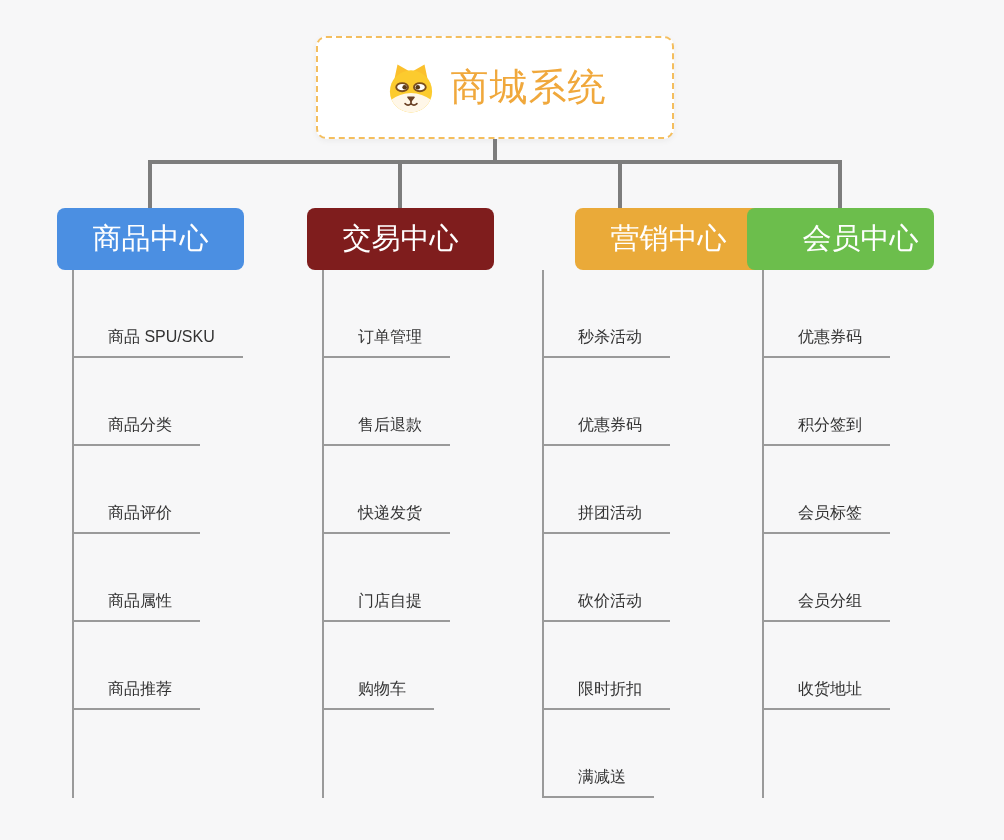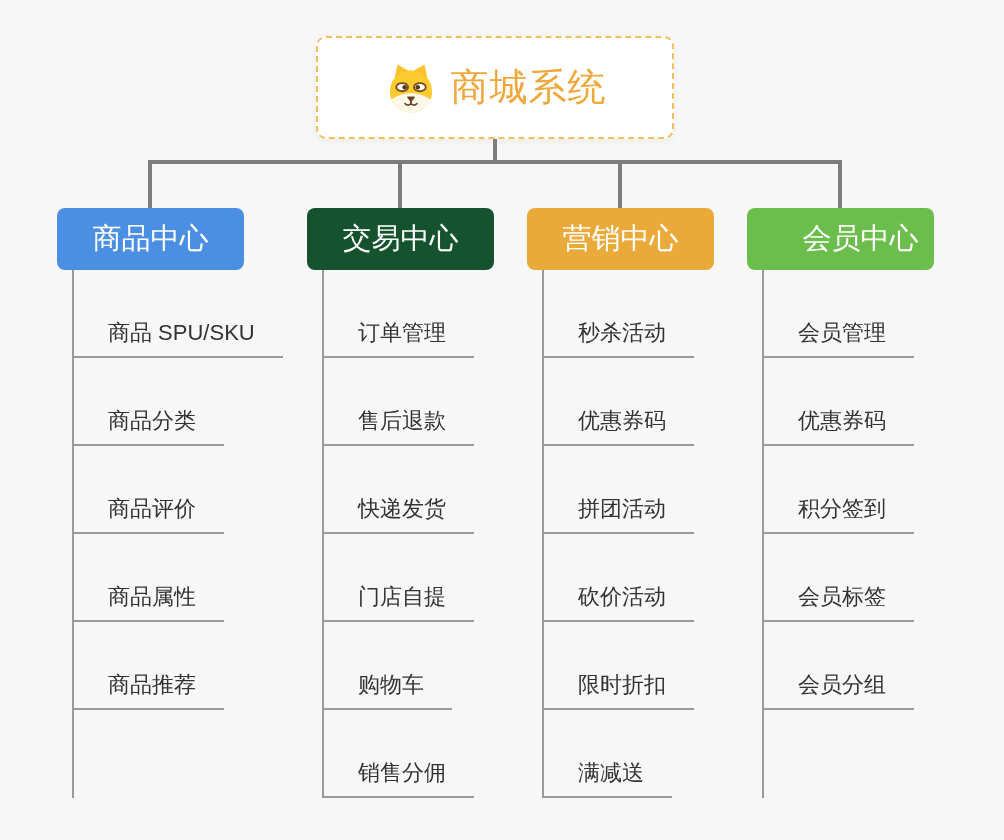--- a/index.html
+++ b/index.html
@@ -74,21 +74,21 @@
   .col-1 { left: 322px; }
   .col-2 { left: 542px; }
   .col-3 { left: 762px; }
   .leaf {
     height: 88px;
     width: max-content;
     padding: 0 28px 8px 34px;
     border-bottom: 2px solid #9a9a9a;
     display: flex;
     align-items: flex-end;
-    font-size: 22px;
+    font-size: 16px;
     color: #333333;
     white-space: nowrap;
   }
 </style>
 </head>
 <body>
 
 <div class="canvas">
 
   <div class="root-node">
@@ -114,57 +114,56 @@
   <div class="conn conn-stem"></div>
   <div class="conn conn-bus"></div>
   <div class="conn conn-drop drop-0"></div>
   <div class="conn conn-drop drop-1"></div>
   <div class="conn conn-drop drop-2"></div>
   <div class="conn conn-drop drop-3"></div>
 
   <div class="branch branch-0" style="background: rgb(75, 143, 226);">
     <span>商品中心</span>
   </div>
-  <div class="branch branch-1" style="background: #14532d;">
+  <div class="branch branch-1" style="background: #7f1d1d;">
     <span>交易中心</span>
   </div>
-  <div class="branch branch-2" style="background: rgb(234, 170, 57);">
+  <div class="branch branch-2" style="background: rgb(234, 170, 57); margin-left: 48px;">
     <span>营销中心</span>
   </div>
   <div class="branch branch-3" style="background: rgb(108, 190, 76);">
     <span>会员中心</span>
   </div>
 
   <div class="column col-0">
     <div class="leaf">商品 SPU/SKU</div>
     <div class="leaf">商品分类</div>
     <div class="leaf">商品评价</div>
     <div class="leaf">商品属性</div>
     <div class="leaf">商品推荐</div>
   </div>
 
   <div class="column col-1">
     <div class="leaf">订单管理</div>
     <div class="leaf">售后退款</div>
     <div class="leaf">快递发货</div>
     <div class="leaf">门店自提</div>
     <div class="leaf">购物车</div>
-    <div class="leaf">销售分佣</div>
   </div>
 
   <div class="column col-2">
     <div class="leaf">秒杀活动</div>
     <div class="leaf">优惠券码</div>
     <div class="leaf">拼团活动</div>
     <div class="leaf">砍价活动</div>
     <div class="leaf">限时折扣</div>
     <div class="leaf">满减送</div>
   </div>
 
   <div class="column col-3">
-    <div class="leaf">会员管理</div>
     <div class="leaf">优惠券码</div>
     <div class="leaf">积分签到</div>
     <div class="leaf">会员标签</div>
     <div class="leaf">会员分组</div>
+    <div class="leaf">收货地址</div>
   </div>
 
 </div>
 
 </body></html>

